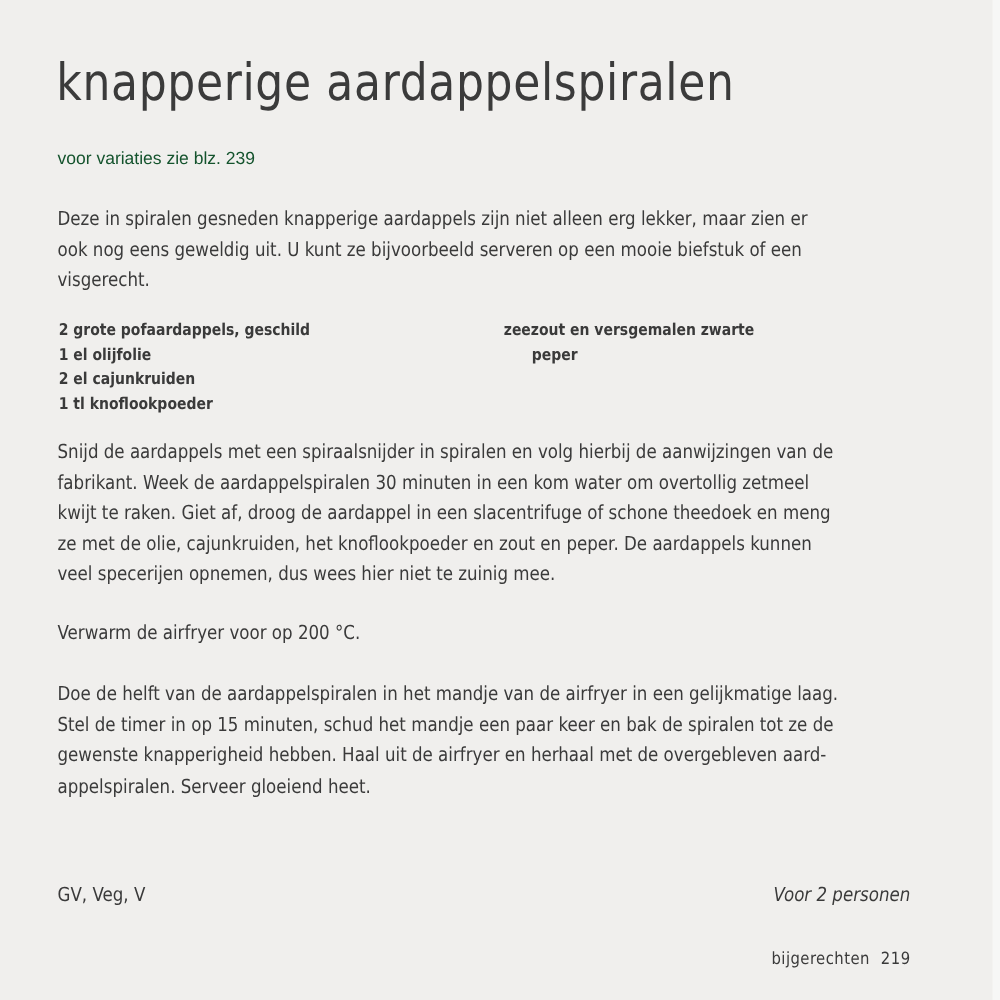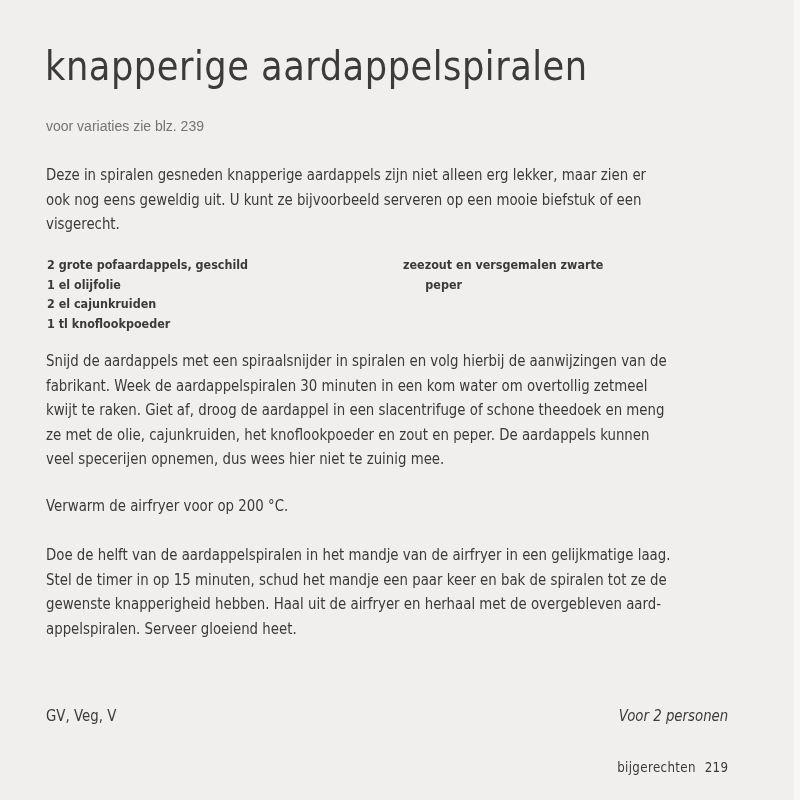--- a/index.html
+++ b/index.html
@@ -17,21 +17,21 @@
   .title {
     position:absolute; left:45px; top:42px;
     font-family:"DejaVu Sans", sans-serif;
     font-size:41px; font-weight:normal; letter-spacing:0.6px;
     color:#3b3b3b; white-space:nowrap;
     transform:scaleX(0.86); transform-origin:left top;
   }
   .subtitle {
     position:absolute; left:46px; top:118px;
     font-family:"Liberation Sans", sans-serif;
-    font-size:14px; color:#737373; white-space:nowrap;
+    font-size:14px; color:#14532d; white-space:nowrap;
   }
   .para {
     position:absolute; left:46px; width:760px;
     font-family:"DejaVu Sans", sans-serif;
     font-size:15.5px; line-height:24.6px; color:#3a3a3a;
     transform:scaleX(0.86); transform-origin:left top;
   }
   .para .line { display:block; white-space:nowrap; }
   .ingredients-left {
     position:absolute; left:47px; top:255px;

